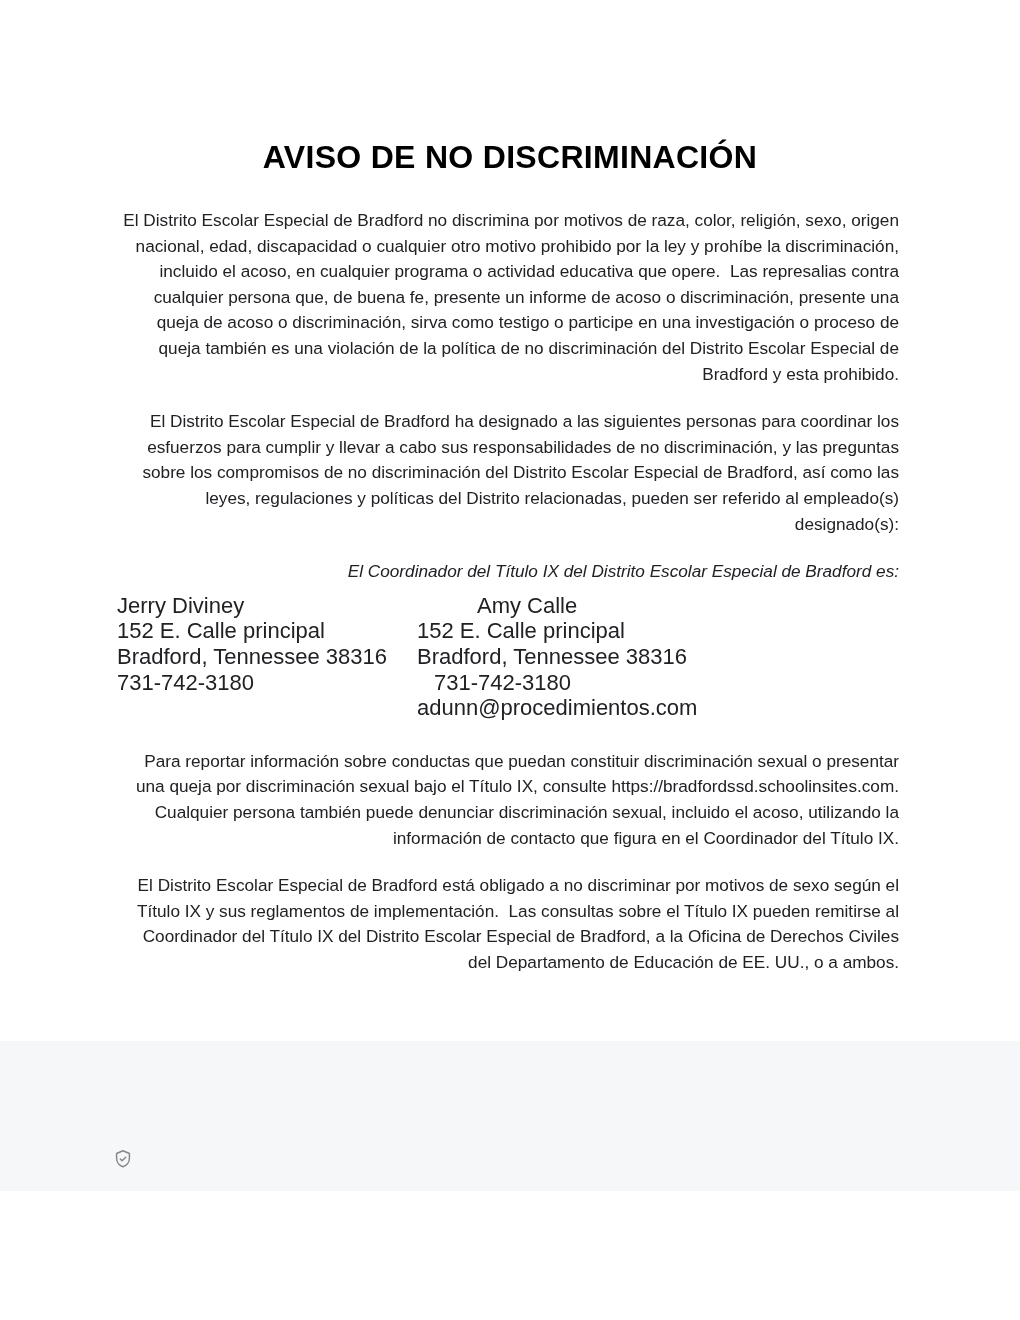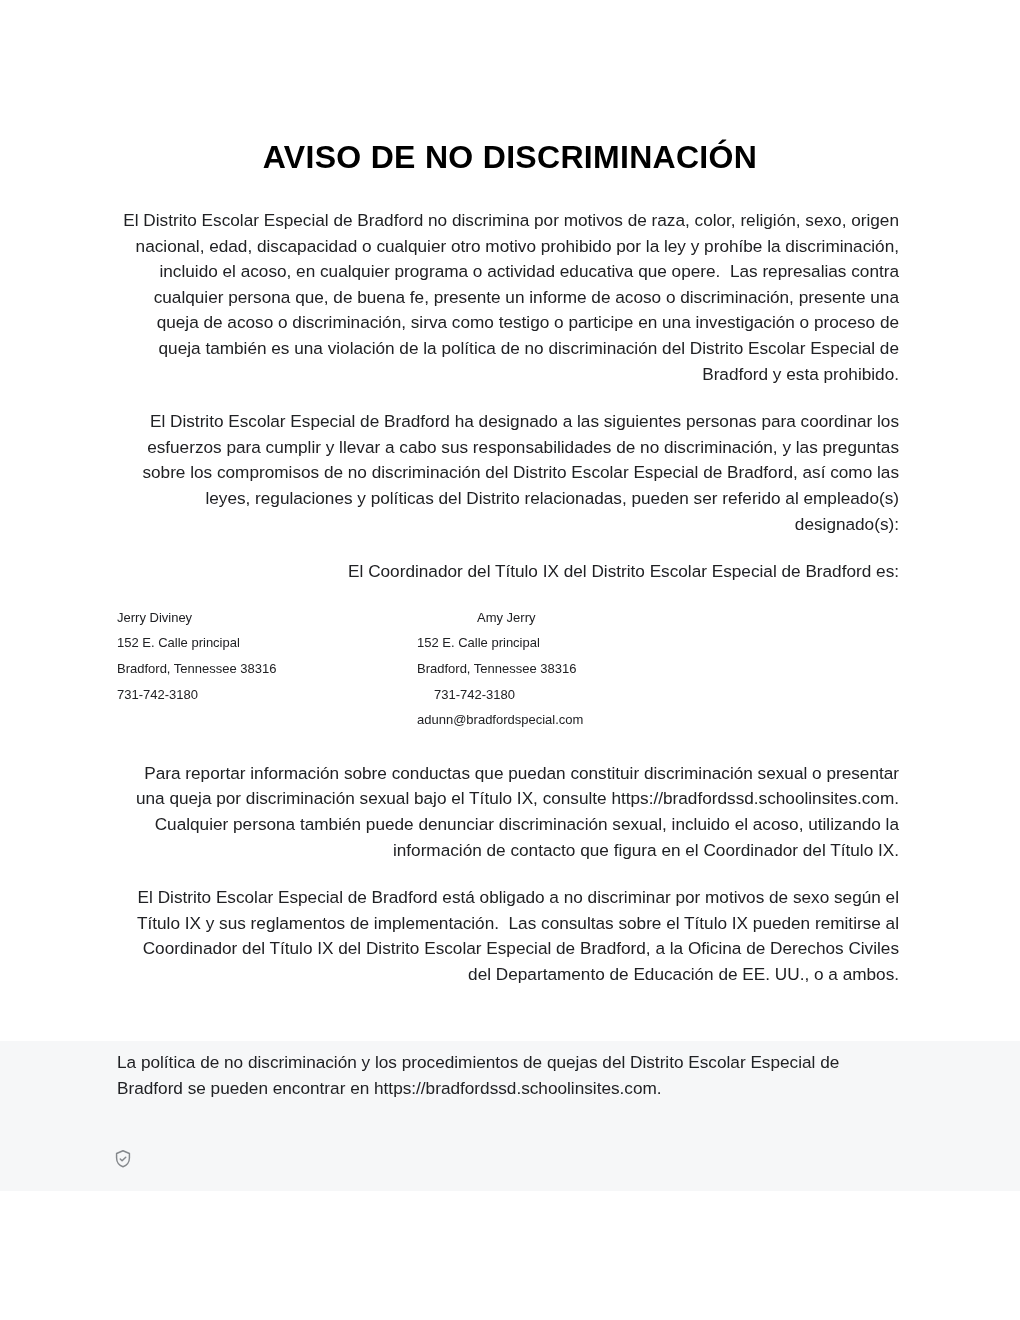--- a/index.html
+++ b/index.html
@@ -42,31 +42,32 @@
   }
   .para {
     font-size: 17.2px;
     line-height: 25.6px;
     color: #202124;
     margin: 0 0 22px 0;
     text-align: right;
     white-space: pre-wrap;
   }
   .para.tight {
-    margin-bottom: 20px;
+    margin-bottom: 8px;
+    font-style: italic;
   }
   .contacts {
     position: relative;
     margin: 0 0 24px 0;
     height: 132px;
   }
   .contact-col {
     position: absolute;
     top: 0;
-    font-size: 13px;
+    font-size: 22px;
     line-height: 25.6px;
     color: #202124;
   }
   .contact-col.left {
     left: 0;
   }
   .contact-col.right {
     left: 300px;
   }
   .contact-line {
@@ -127,38 +128,37 @@
     <div class="contacts">
 
       <div class="contact-col left">
         <div class="contact-line">Jerry Diviney</div>
         <div class="contact-line">152 E. Calle principal</div>
         <div class="contact-line">Bradford, Tennessee 38316</div>
         <div class="contact-line">731-742-3180</div>
       </div>
 
       <div class="contact-col right">
-        <div class="contact-line">Amy Jerry</div>
+        <div class="contact-line">Amy Calle</div>
         <div class="contact-line">152 E. Calle principal</div>
         <div class="contact-line">Bradford, Tennessee 38316</div>
         <div class="contact-line">731-742-3180</div>
-        <div class="contact-line">adunn@bradfordspecial.com</div>
+        <div class="contact-line">adunn@procedimientos.com</div>
       </div>
 
     </div>
 
     <p class="para">Para reportar información sobre conductas que puedan constituir discriminación sexual o presentar una queja por discriminación sexual bajo el Título IX, consulte https://bradfordssd.schoolinsites.com.  Cualquier persona también puede denunciar discriminación sexual, incluido el acoso, utilizando la información de contacto que figura en el Coordinador del Título IX.</p>
 
     <p class="para">El Distrito Escolar Especial de Bradford está obligado a no discriminar por motivos de sexo según el Título IX y sus reglamentos de implementación.  Las consultas sobre el Título IX pueden remitirse al Coordinador del Título IX del Distrito Escolar Especial de Bradford, a la Oficina de Derechos Civiles del Departamento de Educación de EE. UU., o a ambos.</p>
 
   </div>
 
   <div class="highlight-block"></div>
 
-  <p class="last-para">La política de no discriminación y los procedimientos de quejas del Distrito Escolar Especial de Bradford se pueden encontrar en https://bradfordssd.schoolinsites.com.</p>
 
   <div class="shield-icon">
     <svg width="22" height="22" viewBox="0 0 24 24" fill="none" stroke="#5f6368" stroke-width="1.6" stroke-linecap="round" stroke-linejoin="round">
       <path d="M12 3l7 3v5c0 4.4-2.9 8.3-7 9.5C7.9 19.3 5 15.4 5 11V6l7-3z"></path>
       <path d="M9 12l2 2 4-4"></path>
     </svg>
   </div>
 
 </div>
 

